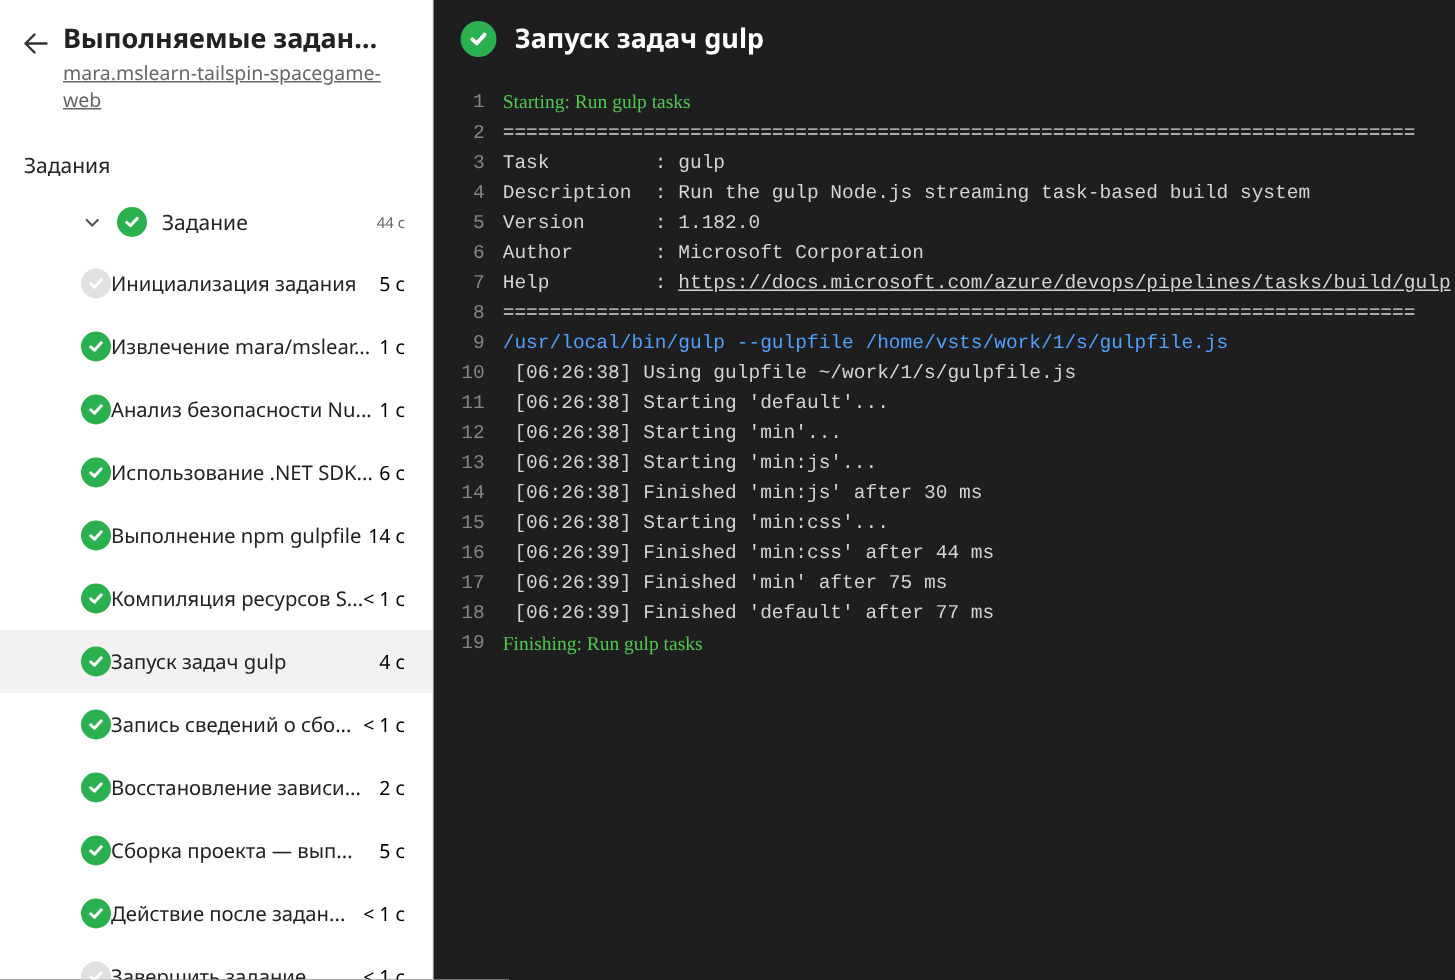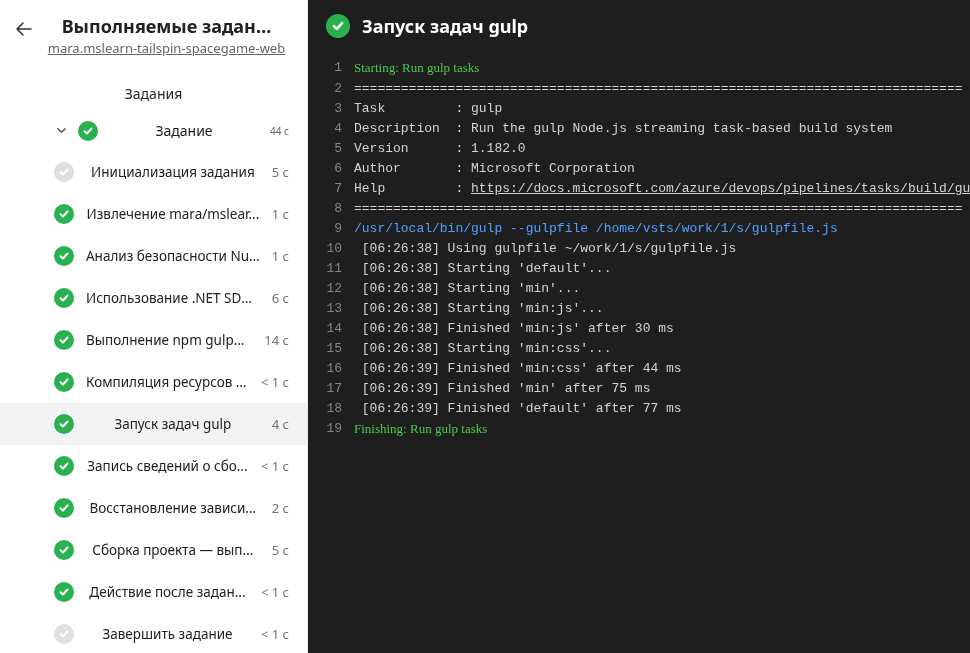--- a/index.html
+++ b/index.html
@@ -1,20 +1,20 @@
 <!DOCTYPE html>
 <html><head>
 <meta charset="utf-8">
 <style>
   * { box-sizing: border-box; margin: 0; padding: 0; }
   html, body { width: 970px; height: 653px; font-family: "Segoe UI", system-ui, sans-serif; overflow: hidden; }
   body { display: flex; }
 
   
-  .left { width: 308px; height: 100%; background: #fff; border-right: 1px solid #e8e8e8; display: flex; flex-direction: column; text-align: center; }
+  .left { width: 308px; height: 100%; background: #fff; border-right: 1px solid #e8e8e8; display: flex; flex-direction: column; }
   .left-header { padding: 14px 16px 8px 16px; display: flex; gap: 10px; align-items: flex-start; }
   .back { width: 16px; flex-shrink: 0; padding-top: 6px; cursor: pointer; }
   .back svg { width: 16px; height: 16px; }
   .titles { flex: 1; min-width: 0; }
   .titles h1 { font-size: 18px; font-weight: 700; color: #222; white-space: nowrap; overflow: hidden; text-overflow: ellipsis; }
   .titles .sub { font-size: 13px; color: #666; line-height: 1.35; margin-top: 2px; text-decoration: underline; }
 
   .section-label { padding: 18px 16px 8px 16px; font-size: 14px; color: #222; }
 
   .job-row { display: flex; align-items: center; padding: 10px 18px 10px 10px; gap: 10px; cursor: pointer; margin-left: 44px; }
@@ -22,24 +22,24 @@
   .job-row .chevron svg { width: 11px; height: 11px; }
   .status-icon { width: 20px; height: 20px; border-radius: 50%; display: inline-flex; align-items: center; justify-content: center; flex-shrink: 0; }
   .status-icon.ok { background: #2ab04f; }
   .status-icon.ok svg { width: 12px; height: 12px; }
   .status-icon.neutral { background: #e0e0e0; }
   .status-icon.neutral svg { width: 12px; height: 12px; }
   .job-row .name { flex: 1; font-size: 14px; color: #222; white-space: nowrap; overflow: hidden; text-overflow: ellipsis; }
   .job-row .dur { font-size: 10px; color: #666; }
 
   .steps { display: flex; flex-direction: column; }
-  .step-row { display: flex; align-items: center; padding: 11px 18px 11px 54px; gap: 12px; cursor: pointer; }
+  .step-row { display: flex; align-items: center; padding: 11px 18px 11px 54px; cursor: pointer; }
   .step-row.active { background: #f2f2f2; }
   .step-row .sname { flex: 1; font-size: 13.5px; color: #222; white-space: nowrap; overflow: hidden; text-overflow: ellipsis; }
-  .step-row .sdur { font-size: 13px; color: #737373; white-space: nowrap; }
+  .step-row .sdur { font-size: 13px; color: #000000; white-space: nowrap; }
 
   
   .right { flex: 1; height: 100%; background: #1e1e1e; color: #d4d4d4; display: flex; flex-direction: column; }
   .log-header { display: flex; align-items: center; gap: 12px; padding: 14px 18px; }
   .log-header .status-icon { width: 24px; height: 24px; }
   .log-header .status-icon svg { width: 14px; height: 14px; }
   .log-title { font-size: 18px; font-weight: 700; color: #fff; }
 
   .log-body { flex: 1; overflow: auto; padding: 6px 0 20px 0; }
   .log-line { display: flex; font-family: Consolas, "Courier New", monospace; font-size: 13px; line-height: 20px; white-space: pre; }

